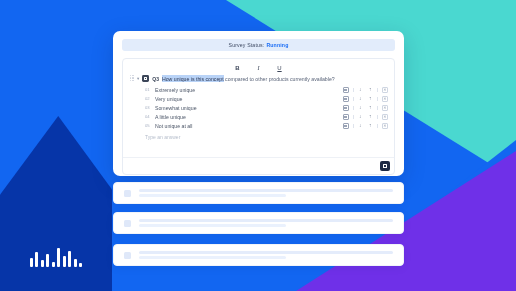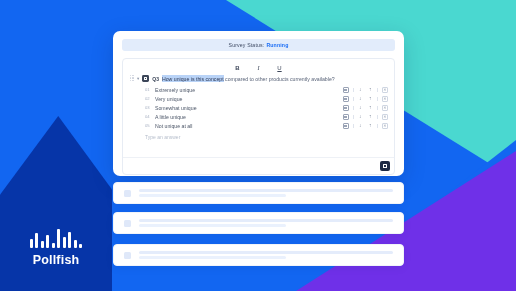--- a/index.html
+++ b/index.html
@@ -142,21 +142,20 @@
       <i style="height:15px"></i>
       <i style="height:7px"></i>
     <i style="height:13px"></i>
       <i style="height:5px"></i>
       <i style="height:19px"></i>
     <i style="height:11px"></i>
       <i style="height:16px"></i>
       <i style="height:8px"></i>
     <i style="height:4px"></i>
   </div>
-  <div class="logo-text">Pollfish</div>
 </div>
 
 <div class="panel">
 
   <div class="status-bar">
     <span>Survey Status:</span>
     <span class="running">Running</span>
   </div>
 
   <div class="qcard">

